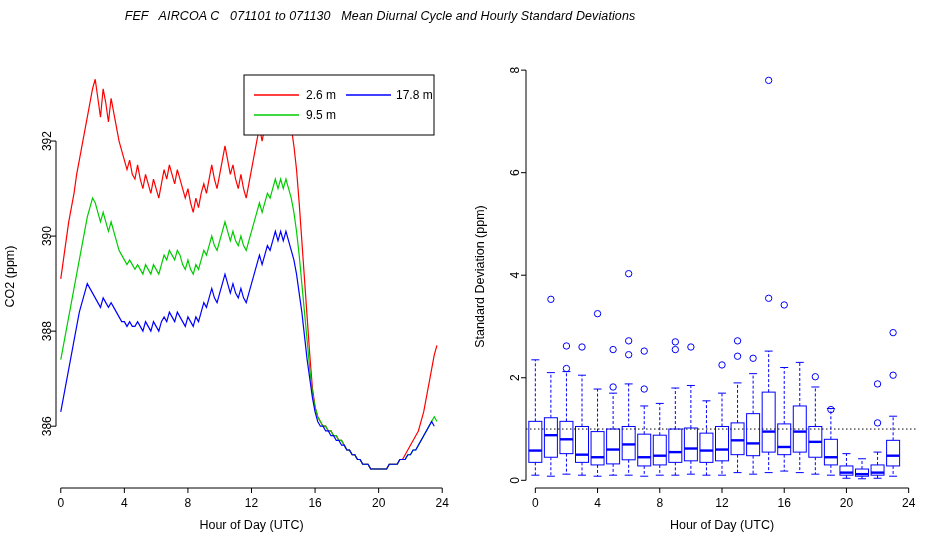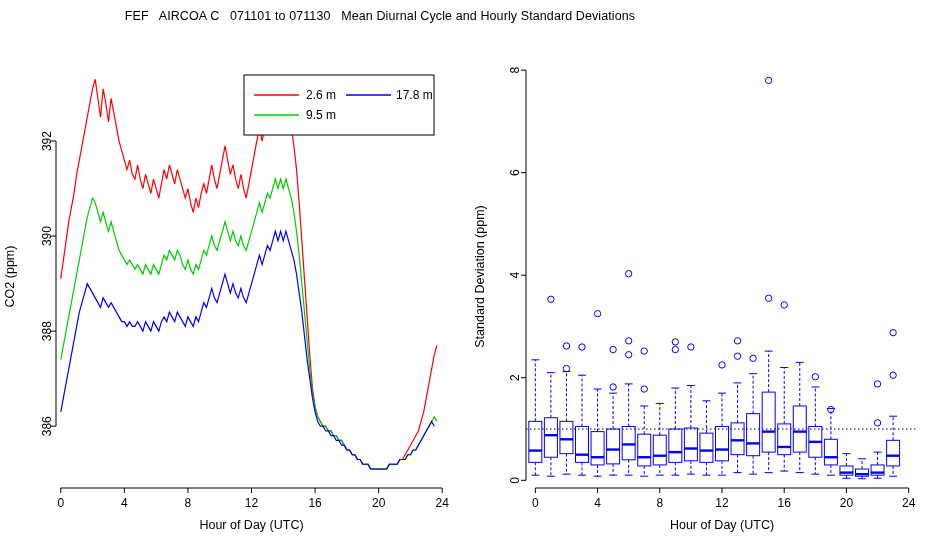--- a/index.html
+++ b/index.html
@@ -22,20 +22,21 @@
   }
   #main-title {
     position: absolute;
     top: 9px;
     left: 0;
     width: 760px;
     text-align: center;
     font-size: 12.5px;
     letter-spacing: 0.1px;
     white-space: pre;
+    font-style: italic;
   }
   .panel {
     position: absolute;
     top: 0;
     height: 540px;
   }
   #panel-left { left: 0; width: 468px; }
   #panel-right { left: 468px; width: 468px; }
 
   .plot-svg { position: absolute; top: 0; left: 0; }

